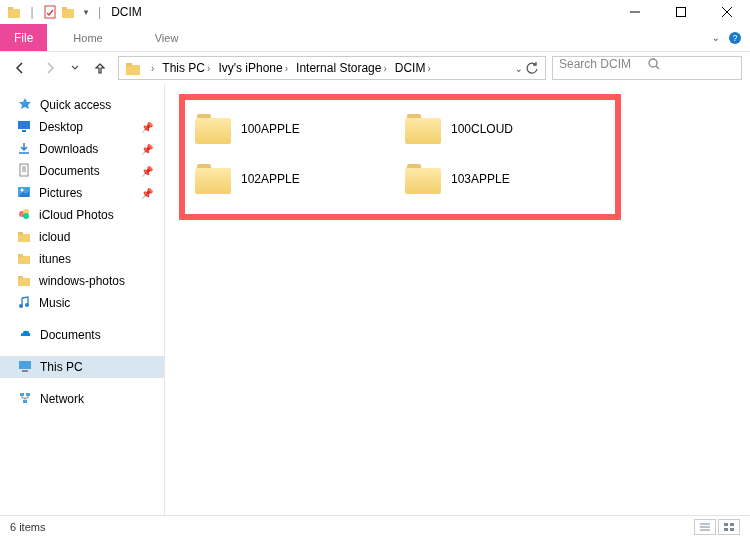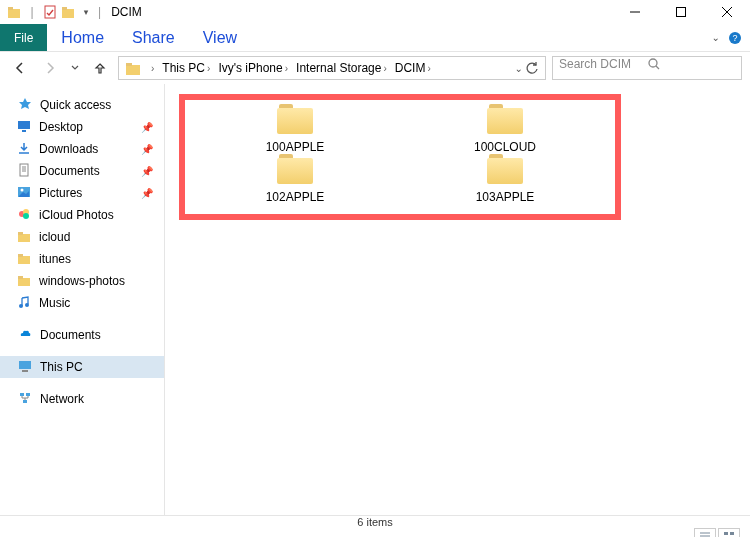--- a/index.html
+++ b/index.html
@@ -8,22 +8,22 @@
   
   .titlebar { height: 24px; background: #fff; display: flex; align-items: center; }
   .qa { display: flex; align-items: center; gap: 2px; padding-left: 6px; }
   .qa-ico { width: 16px; height: 16px; display: inline-flex; align-items: center; justify-content: center; }
   .title-text { margin-left: 8px; font-size: 12px; }
   .winctrls { margin-left: auto; display: flex; }
   .winbtn { width: 46px; height: 24px; display: flex; align-items: center; justify-content: center; }
 
   
   .ribbon { height: 28px; display: flex; align-items: stretch; border-bottom: 1px solid #e5e5e5; }
-  .ribbon .file { background: #0f766e; color: #fff; padding: 8px 14px; display: flex; align-items: center; font-size: 12px; }
-  .ribbon .tab { padding: 0 14px; display: flex; align-items: center; font-size: 16px; color: #1d4ed8; }
+  .ribbon .file { background: #ec4899; color: #fff; padding: 8px 14px; display: flex; align-items: center; font-size: 12px; }
+  .ribbon .tab { padding: 0 26px; display: flex; align-items: center; font-size: 11px; color: #737373; }
   .ribbon .rtail { margin-left: auto; display: flex; align-items: center; padding-right: 8px; gap: 8px; }
 
   
   .navrow { height: 32px; display: flex; align-items: center; padding: 0 8px; gap: 6px; }
   .navbtn { width: 24px; height: 24px; display: flex; align-items: center; justify-content: center; color: #555; border-radius: 2px; }
   .navbtn.disabled { color: #bbb; }
   .addr { flex: 1; height: 24px; border: 1px solid #ccc; display: flex; align-items: center; padding: 0 2px; overflow: hidden; }
   .crumb { display: flex; align-items: center; padding: 0 4px; white-space: nowrap; }
   .crumb .chev { color: #666; margin-left: 2px; font-size: 10px; }
   .addr-tail { margin-left: auto; display: flex; align-items: center; gap: 2px; padding-right: 4px; }
@@ -36,30 +36,30 @@
   .nav-group { margin-bottom: 10px; }
   .nav-item { height: 22px; display: flex; align-items: center; padding-left: 18px; gap: 6px; position: relative; }
   .nav-item.child { padding-left: 17px; }
   .nav-item.selected { background: #d8e6f2; }
   .nav-item .pin { position: absolute; right: 10px; color: #888; font-size: 10px; }
 
   .content { flex: 1; position: relative; padding: 10px 14px; }
   
   .folder-grid-wrap { border: 6px solid #ff5a5a; padding: 4px 10px 10px 10px; display: inline-block; }
   .folder-grid { display: grid; grid-template-columns: repeat(2, 200px); grid-auto-rows: 50px; gap: 0px 10px; }
-  .folder-item { display: flex; align-items: center; gap: 10px; flex-direction: column; }
+  .folder-item { display: flex; align-items: center; gap: 10px; }
   .folder-icon { width: 36px; height: 30px; position: relative; }
   .folder-icon .tab { position: absolute; left: 2px; top: 0; width: 14px; height: 5px; background: #e8c472; border-radius: 2px 2px 0 0; }
   .folder-icon .body { position: absolute; left: 0; top: 4px; width: 36px; height: 26px; background: linear-gradient(#ffe9a8,#f3cf6d); border-radius: 2px; display:block; }
 
   
   .ico { width: 16px; height: 16px; display:inline-block; }
 
   
-  .statusbar { height: 22px; border-top: 1px solid #e5e5e5; display: flex; align-items: center; padding: 0 10px; font-size: 11px; color: #333; flex-direction: column; }
+  .statusbar { height: 22px; border-top: 1px solid #e5e5e5; display: flex; align-items: center; padding: 0 10px; font-size: 11px; color: #333; }
   .viewbtns { margin-left: auto; display: flex; gap: 2px; }
   .vb { width: 22px; height: 16px; border: 1px solid #ccc; display:flex; align-items:center; justify-content:center; }
 
   svg { display: block; }
 </style>
 </head>
 <body>
 
 <div class="titlebar">
   <div class="qa">
@@ -102,21 +102,20 @@
           <line x1="0" y1="0" x2="10" y2="10" stroke="#000" stroke-width="1"></line>
           <line x1="10" y1="0" x2="0" y2="10" stroke="#000" stroke-width="1"></line>
         </svg>
       </div>
   </div>
 </div>
 
 <div class="ribbon">
   <div class="file">File</div>
   <div class="tab">Home</div>
-  <div class="tab">Share</div>
   <div class="tab">View</div>
   <div class="rtail">
     <span style="color:#555;font-size:10px">⌄</span>
     <span>
       <svg width="14" height="14">
           <circle cx="7" cy="7" r="6" fill="#1979ca"></circle>
           <text x="7" y="10" font-size="9" fill="#fff" text-anchor="middle" font-family="Segoe UI">?</text>
         </svg>
     </span>
   </div>

